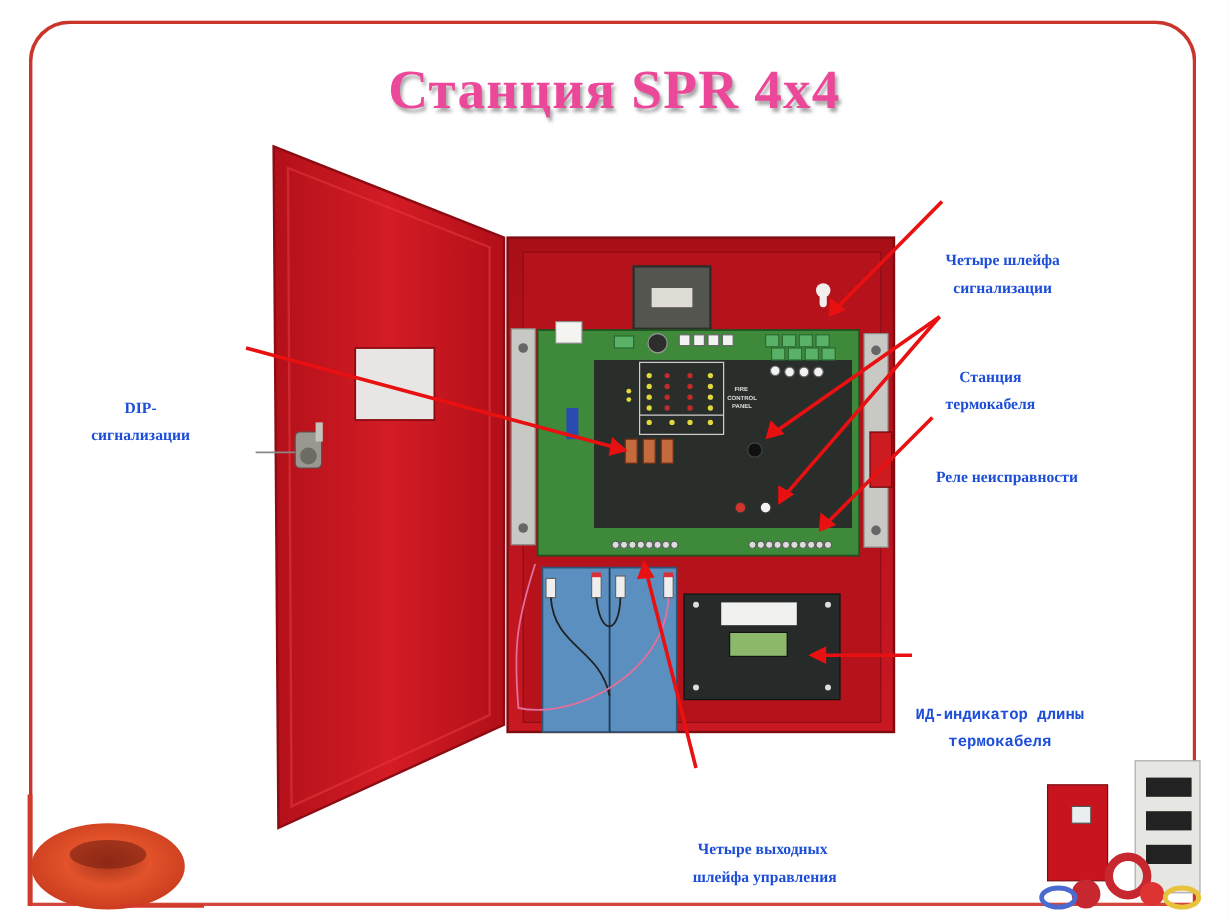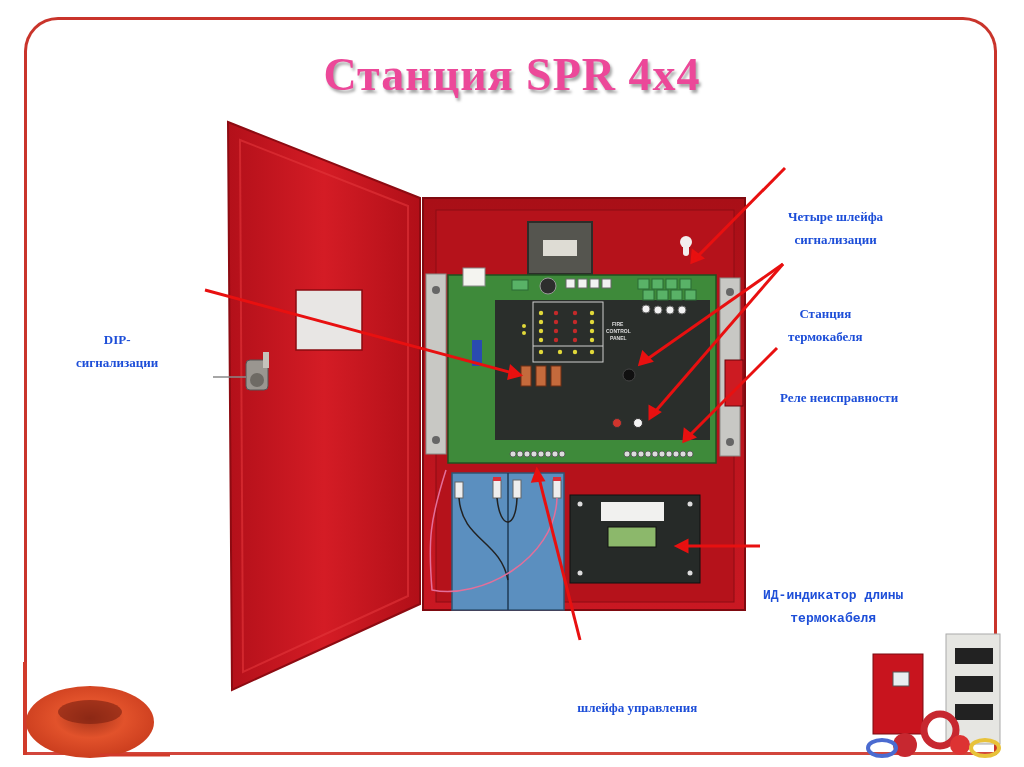--- a/index.html
+++ b/index.html
@@ -234,14 +234,14 @@
 <div class="label" style="left:780px; top:340px;">
   <div>Реле неисправности</div>
 </div>
 <div class="label" style="left:76px; top:282px;">
   <div>DIP-</div><div>сигнализации</div>
 </div>
 <div class="label" style="left:763px; top:538px;font-family:Liberation Mono, monospace;">
   <div>ИД-индикатор длины</div><div>термокабеля</div>
 </div>
 <div class="label" style="left:574px; top:650px;">
-  <div> шлейфа управления</div>
+  <div>Четыре выходных</div><div> шлейфа управления</div>
 </div>
 
 </body></html>

